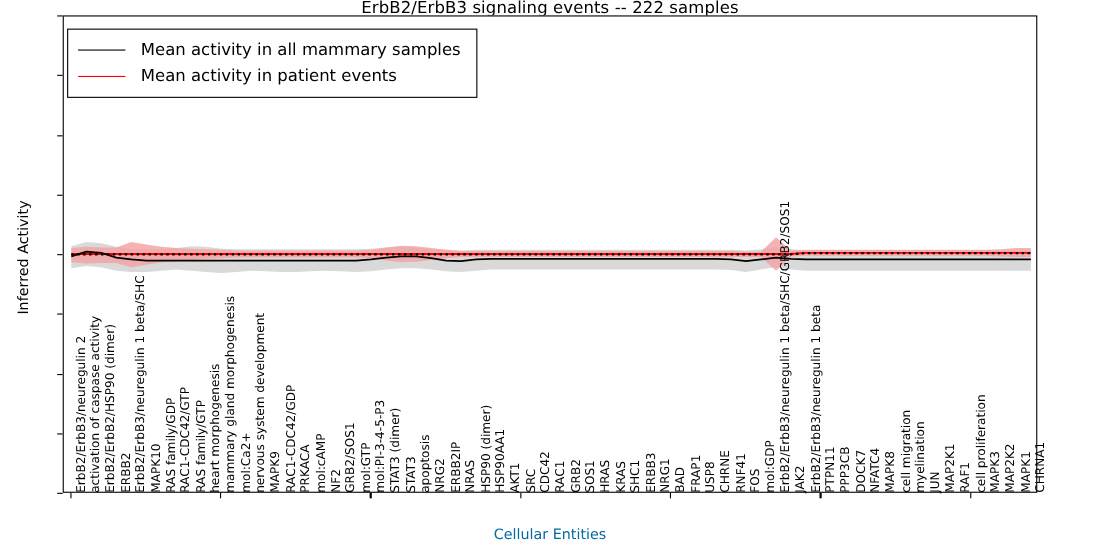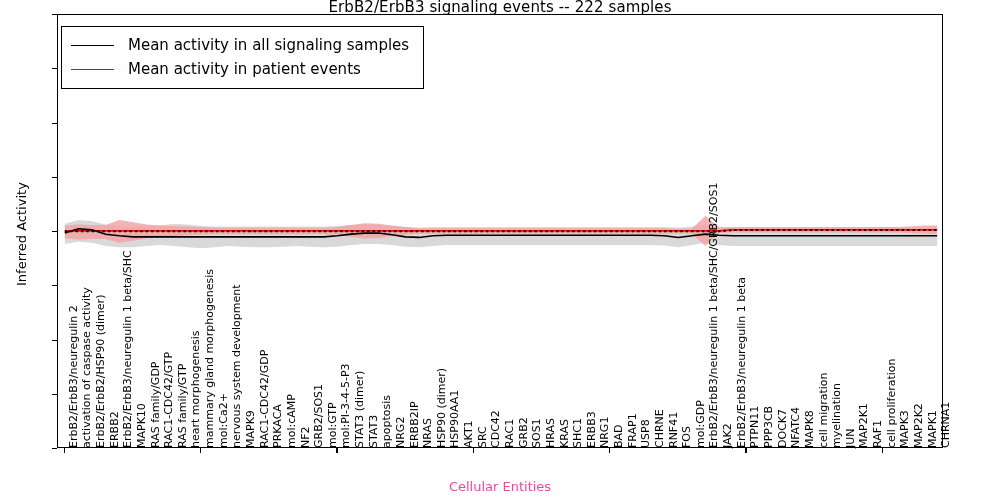--- a/index.html
+++ b/index.html
@@ -32,21 +32,21 @@
     position:absolute;
     font-size:13px;color:#000;
     transform:rotate(-90deg);
     transform-origin:left top;
     white-space:nowrap;
   }
 
   
   .xlabel{
     position:absolute;left:0;top:479px;width:1000px;
-    text-align:center;font-size:13px;color:#ec4899;
+    text-align:center;font-size:13px;color:#0369a1;
   }
   .xticklabels{
     position:absolute;left:57px;top:448px;width:886px;height:52px;
   }
   .xtl{
     position:absolute;
     font-size:11px;color:#000;
     white-space:nowrap;
     transform:rotate(-90deg);
     transform-origin:left top;
@@ -176,21 +176,21 @@
       <div class="xtl" style="left: 842.292px; top: 0px;">MAPK3</div>
       <div class="xtl" style="left: 855.923px; top: 0px;">MAP2K2</div>
       <div class="xtl" style="left: 869.554px; top: 0px;">MAPK1</div>
       <div class="xtl" style="left: 883.185px; top: 0px;">CHRNA1</div>
     </div>
   <div class="xlabel">Cellular Entities</div>
 
   <div class="legend">
     <div class="legrow">
       <span class="legline"></span>
-      <span class="legtxt">Mean activity in all signaling samples</span>
+      <span class="legtxt">Mean activity in all mammary samples</span>
     </div>
     <div class="legrow">
       <span class="legline red"></span>
       <span class="legtxt">Mean activity in patient events</span>
     </div>
   </div>
 
 </div>
 
 </body></html>

